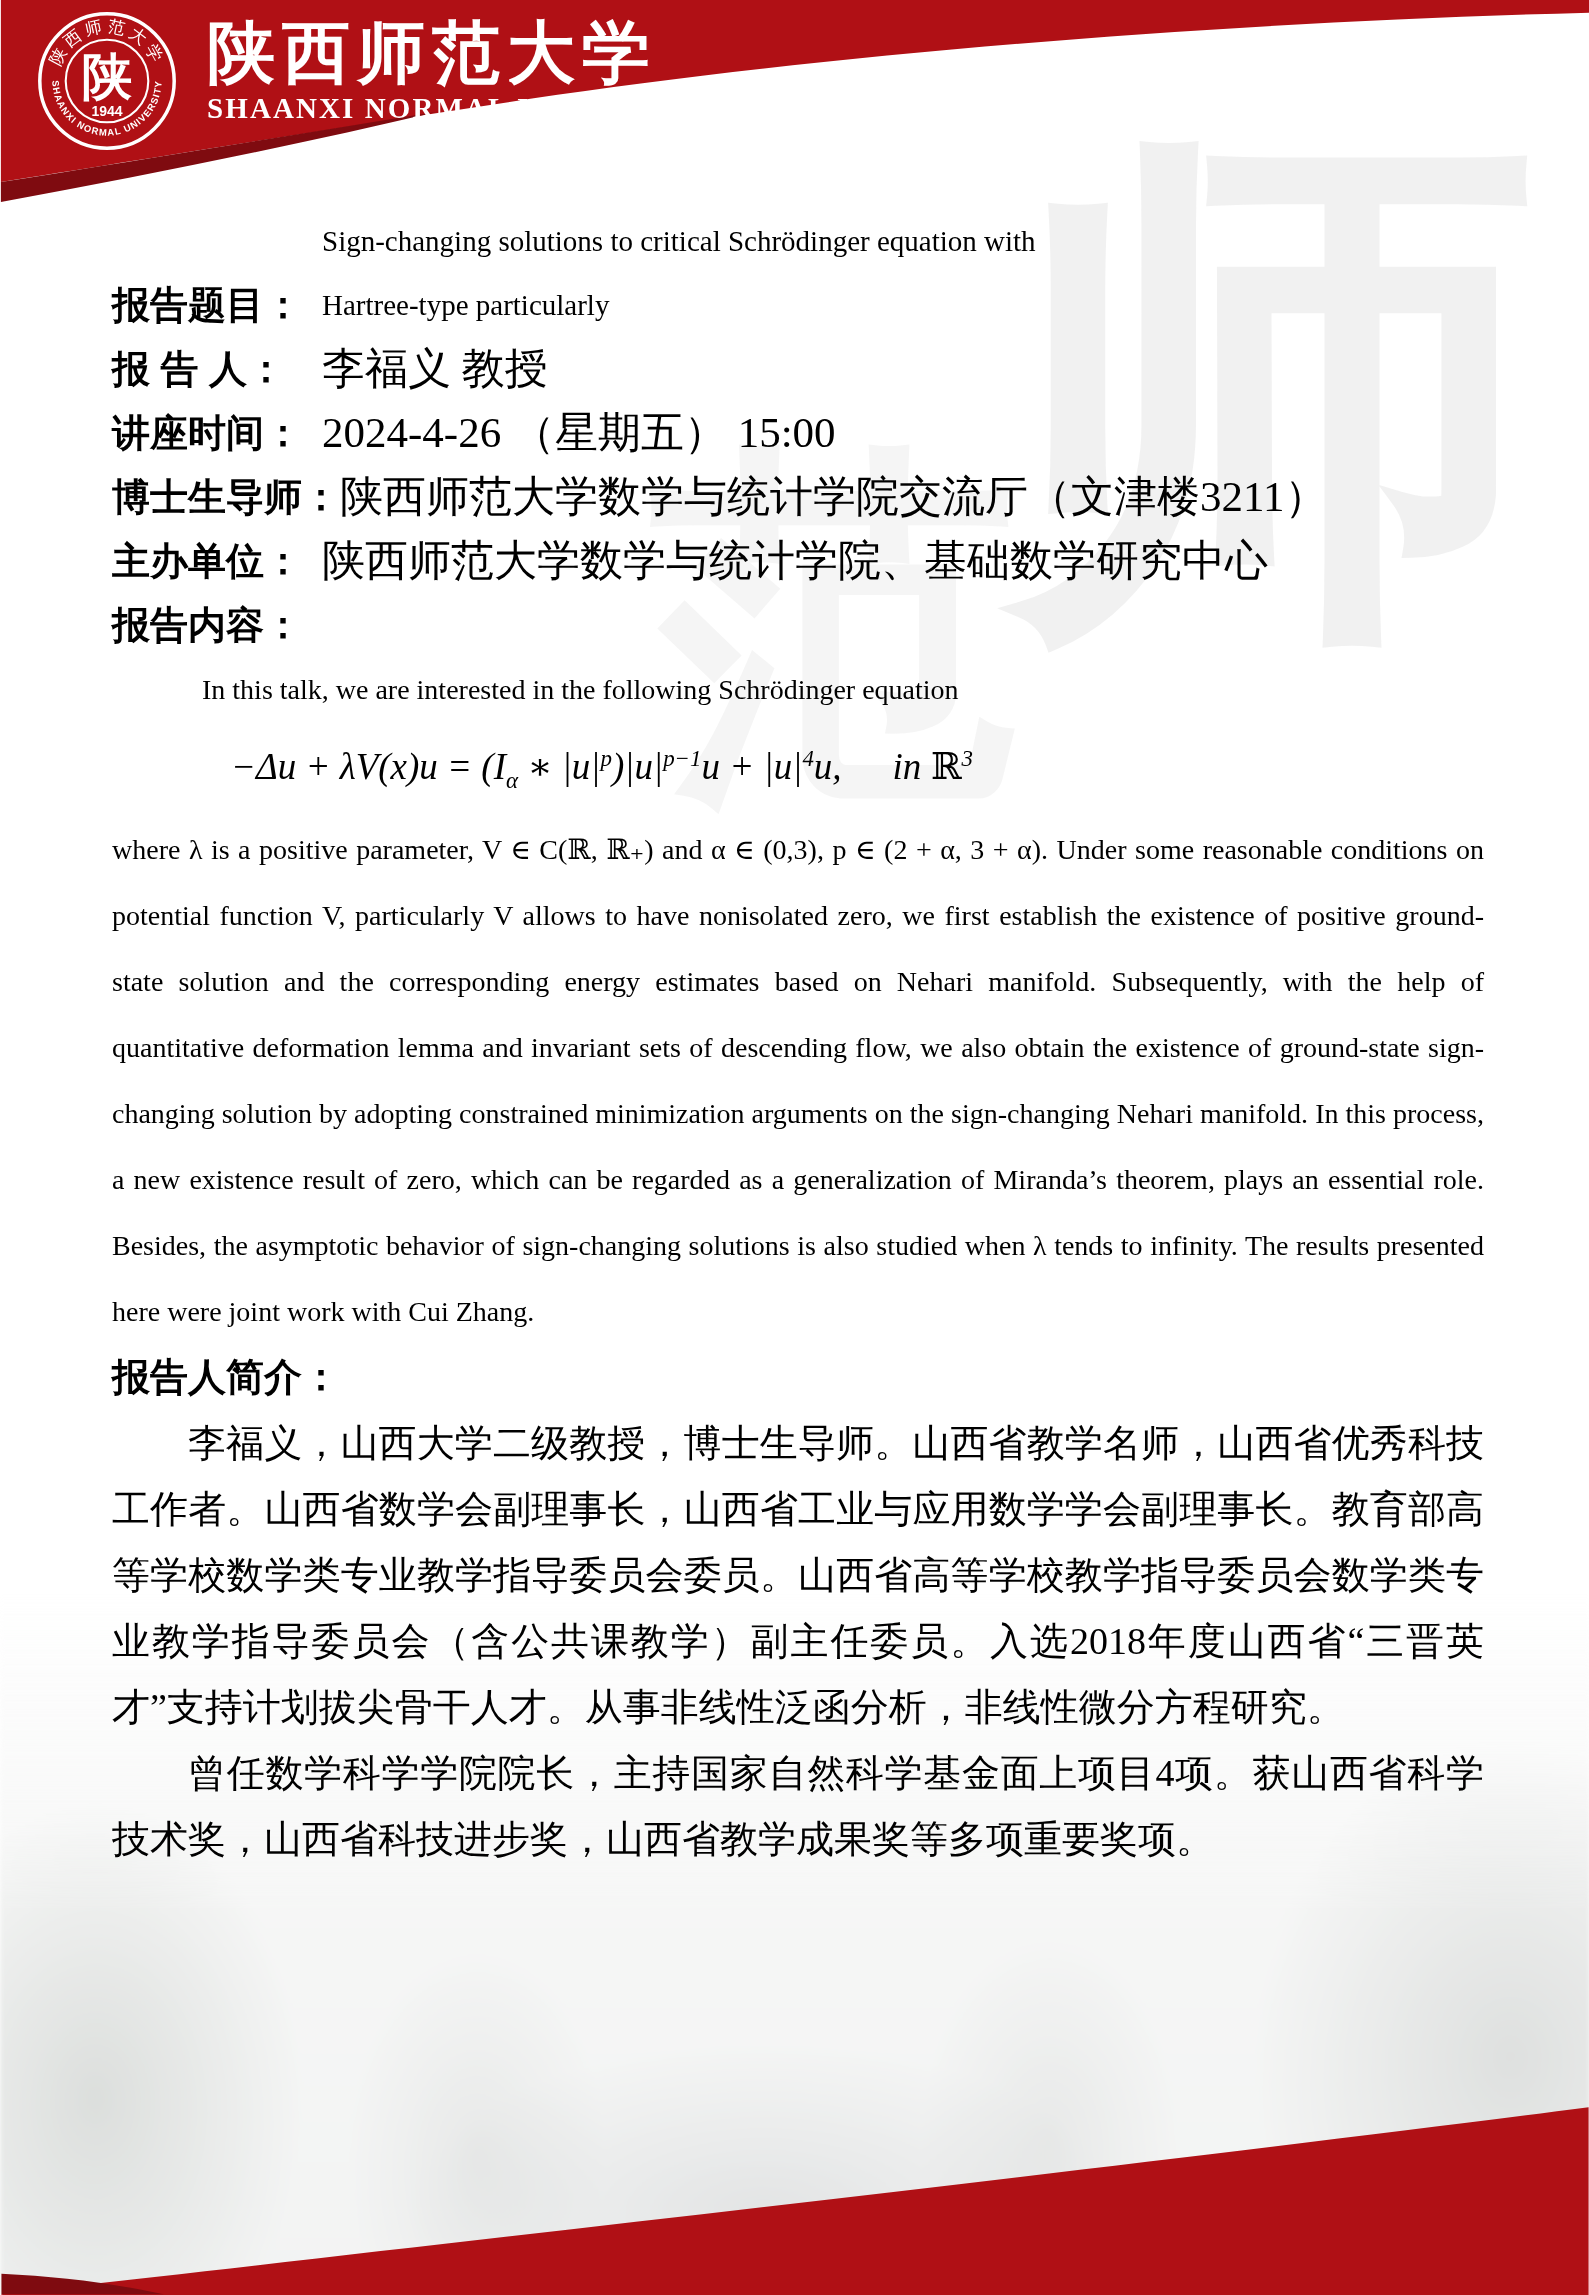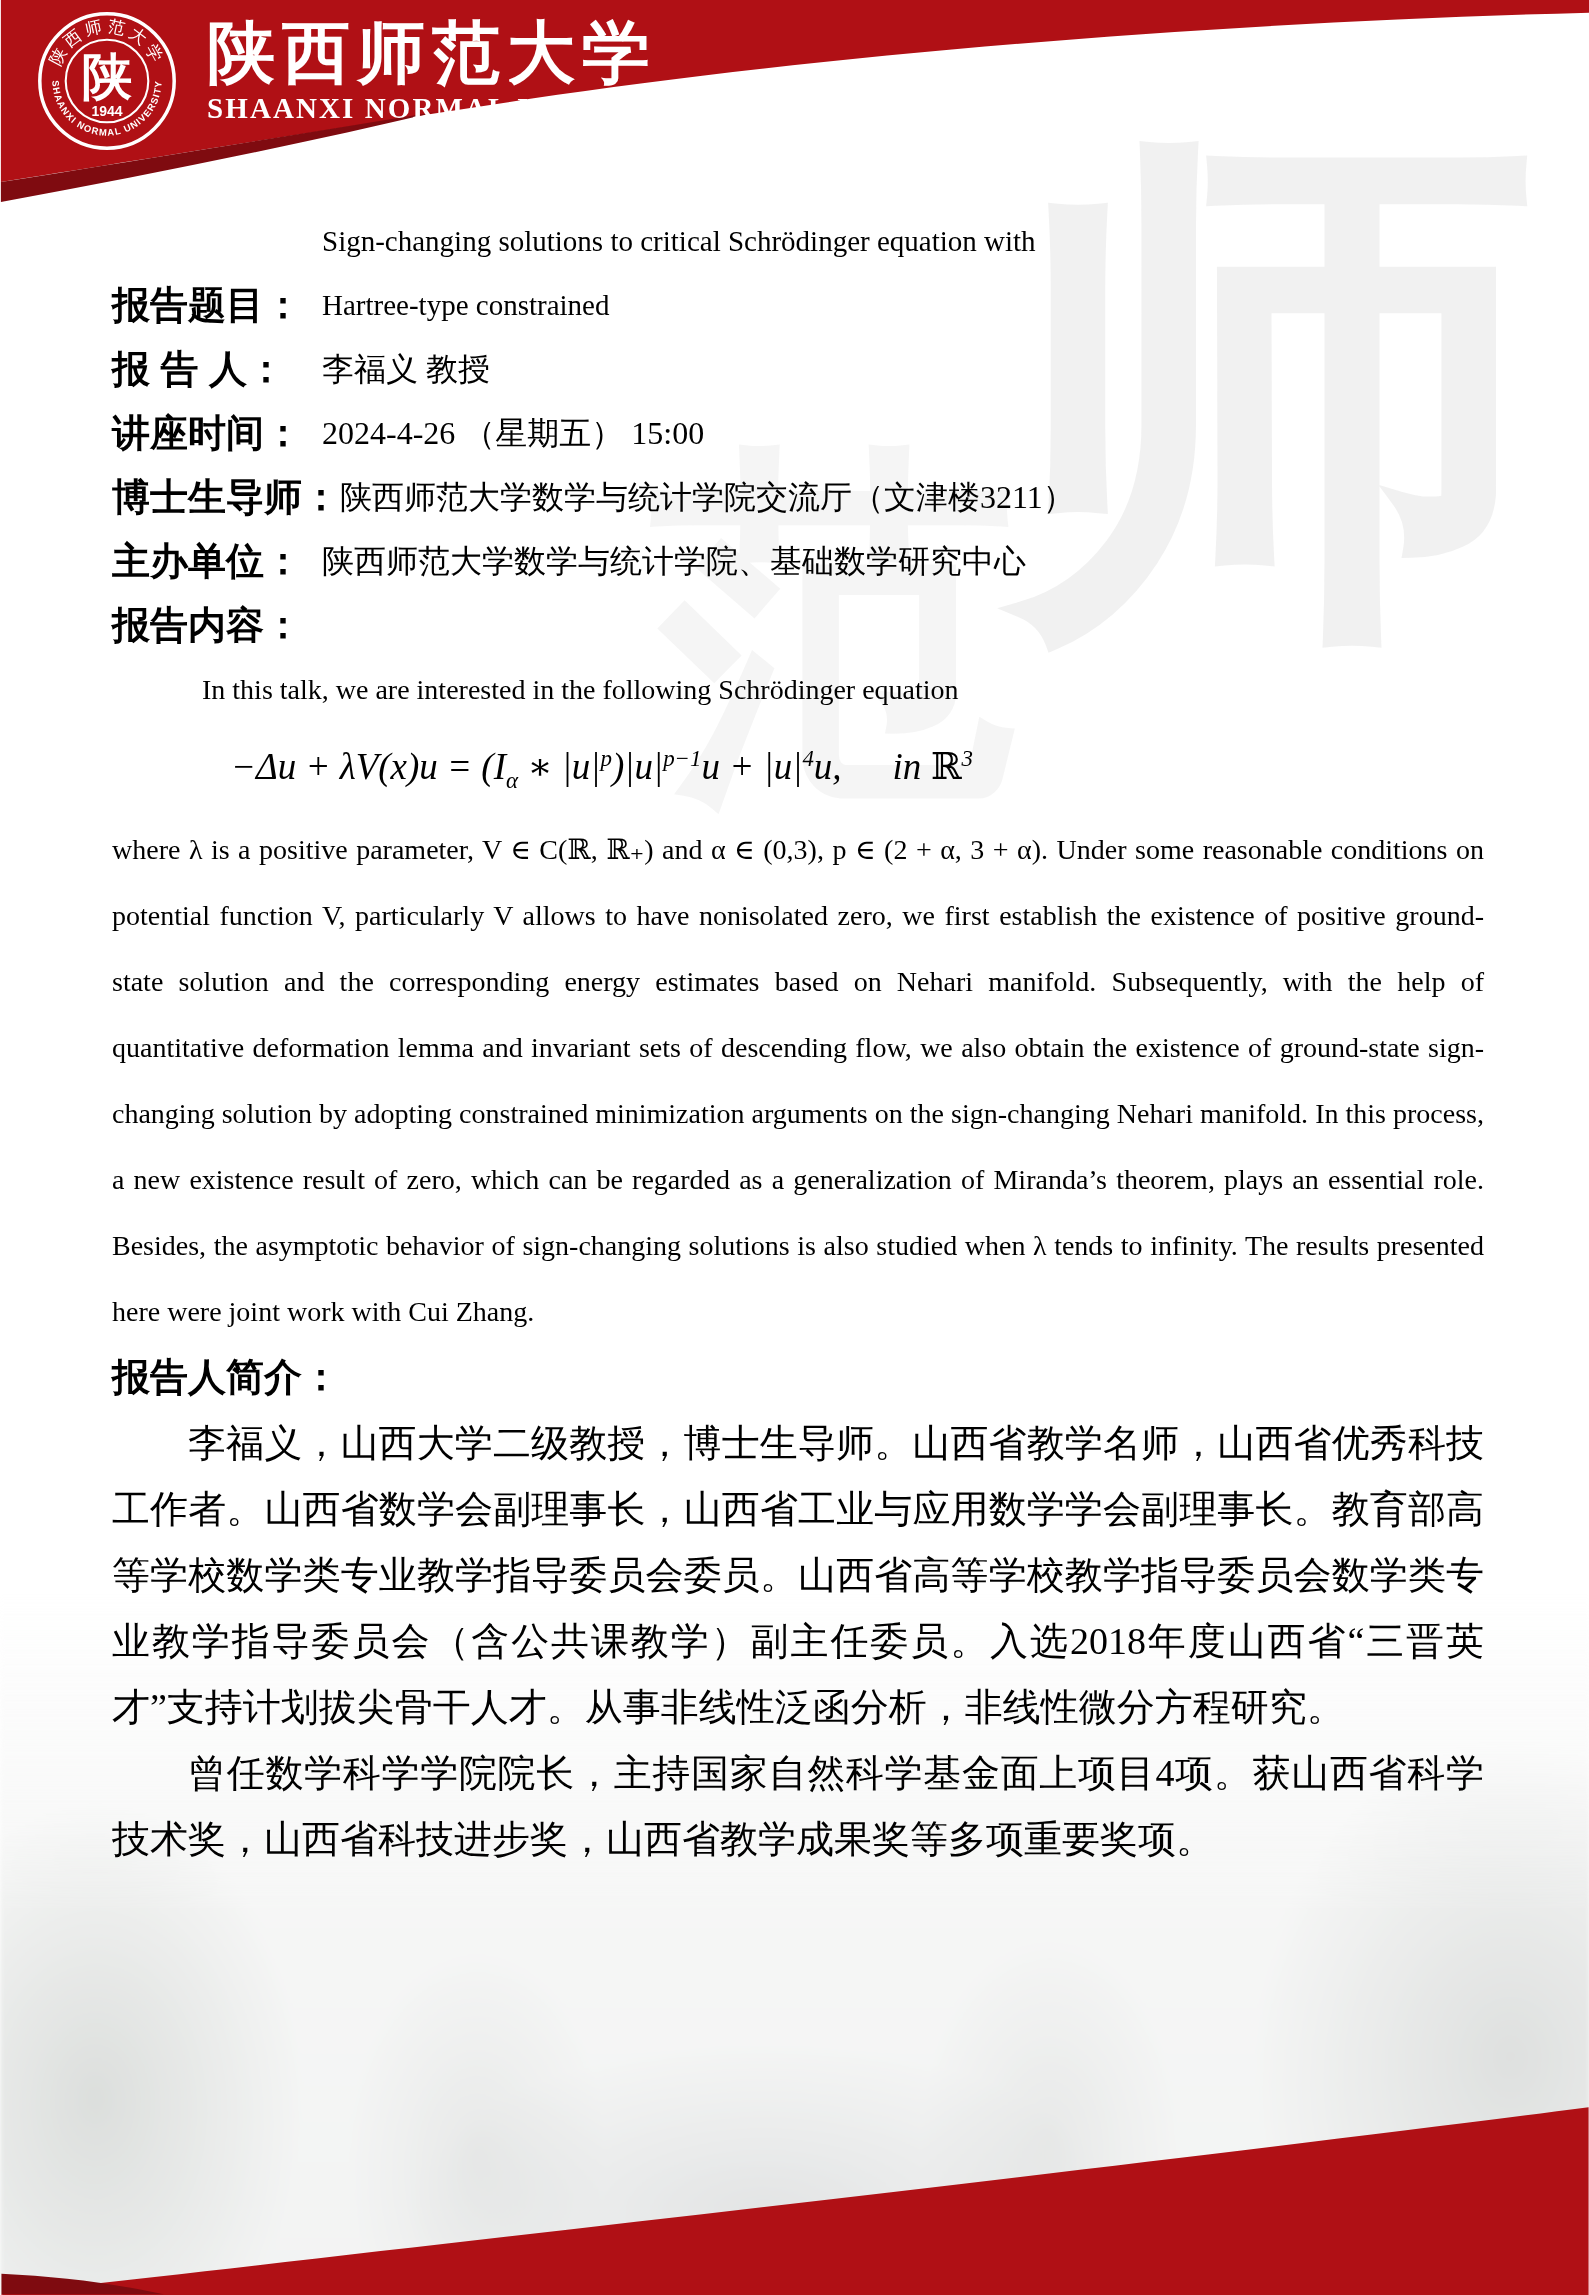--- a/index.html
+++ b/index.html
@@ -34,21 +34,21 @@
     filter:blur(2.1px);}
 
   
   .footer-svg{position:absolute;left:0;bottom:0;z-index:2;display:block;}
 
   
   main{position:absolute;left:112px;top:209px;width:1372px;z-index:2;}
   .info-row{display:flex;align-items:flex-end;}
   .info-label{flex:0 0 210px;font-size:38px;line-height:64px;font-weight:700;white-space:nowrap;
               font-family:"Liberation Sans","DejaVu Sans",sans-serif;}
-  .info-value{font-size:32px;line-height:64px;}
+  .info-value{font-size:43px;line-height:64px;}
   .info-value.en{font-size:29px;}
   .para{font-size:28px;line-height:66px;text-align:justify;margin:0;}
   .para.intro{text-indent:90px;}
   .equation{font-size:37px;line-height:72px;padding-left:119px;white-space:nowrap;}
   .equation .it{font-style:italic;}
   .equation sup,.equation sub{font-style:italic;font-size:.62em;}
   .equation .eq-in{margin-left:51px;}
   .bio-heading{font-size:38px;line-height:65px;font-weight:700;
                font-family:"Liberation Sans","DejaVu Sans",sans-serif;}
   .bio-para{font-size:38px;line-height:66px;text-align:justify;text-indent:2em;margin:0;}
@@ -90,21 +90,21 @@
       <div class="wordmark-en">SHAANXI NORMAL UNIVERSITY</div>
     </div>
   </div>
 
   <main>
 
     <div class="info-row">
       <div class="info-label">报告题目：</div>
       <div class="info-value en">
         <div>Sign-changing solutions to critical Schrödinger equation with</div>
-        <div>Hartree-type constrained</div>
+        <div>Hartree-type particularly</div>
       </div>
     </div>
 
     <div class="info-row">
       <div class="info-label">报 告 人：</div>
       <div class="info-value">李福义 教授</div>
     </div>
 
     <div class="info-row">
       <div class="info-label">讲座时间：</div>

